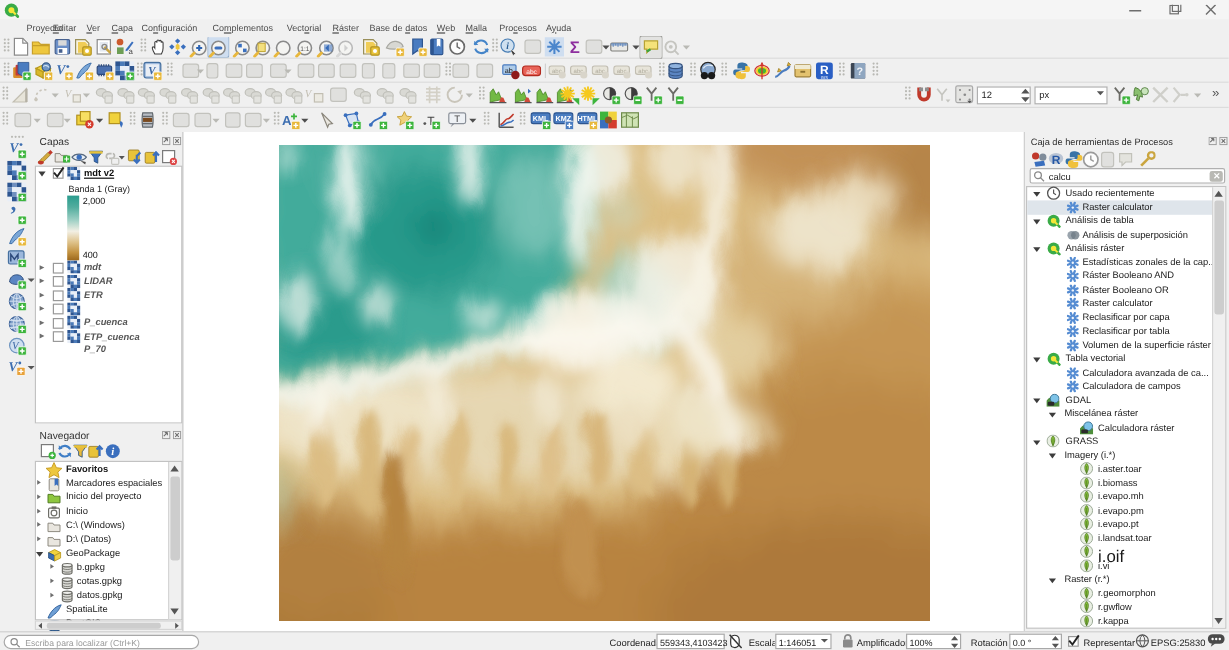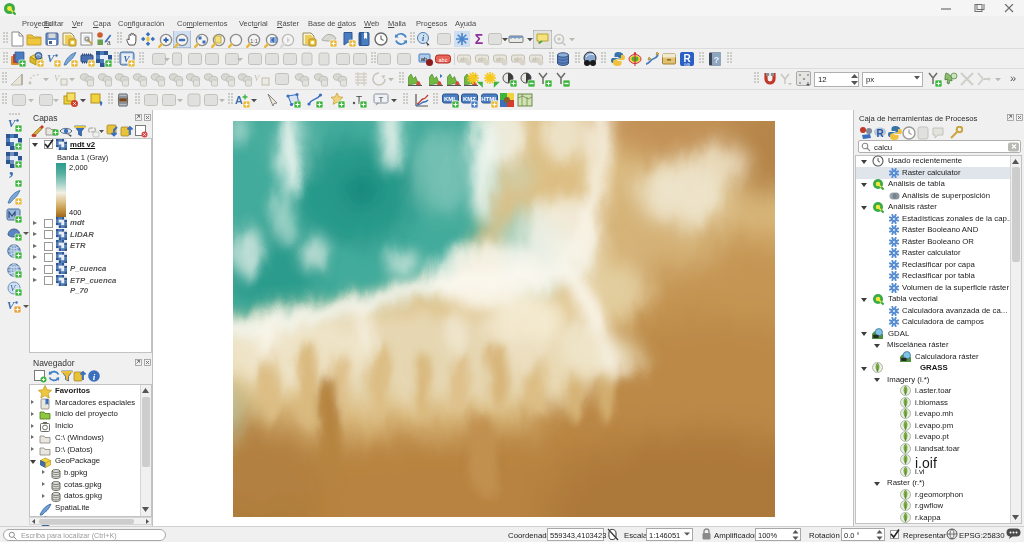--- a/index.html
+++ b/index.html
@@ -1705,21 +1705,21 @@
     <circle cx="6.82" cy="4.18" r="3.6300000000000003" fill="#7ec3e8" stroke="#3c7291" stroke-width="0.8"></circle>
     <rect x="1.1" y="6.82" width="5.5" height="3.3" fill="#2a2a2a" rx="1"></rect>
   </svg>
 <div style="position:absolute;left:915px;top:351.5px;font-size:7.8px;color:#1a1a1a;font-weight:normal;font-style:normal;text-decoration:none;white-space:nowrap;;">Calculadora ráster</div>
 <div style="position:absolute;left:861px;top:366.5px;width:0;height:0;border-top:4.2px solid #3c3c3c;border-left:3.0px solid transparent;border-right:3.0px solid transparent"></div>
 <svg style="position:absolute;left:872px;top:362.0px" width="11" height="11">
     <circle cx="5.5" cy="5.5" r="5.0" fill="#e9efe3" stroke="#9aa894" stroke-width="0.8"></circle>
     <path d="M5.5 9.35 C 3.3 5.5 3.8499999999999996 2.75 5.5 1.3199999999999998 C 7.15 2.75 7.699999999999999 5.5 5.5 9.35z" fill="#8cc63f" stroke="#4e7a1f" stroke-width="0.7"></path>
     <path d="M5.5 9.9 V 3.3" stroke="#4e7a1f" stroke-width="0.6"></path>
   </svg>
-<div style="position:absolute;left:888px;top:363.0px;font-size:7.8px;color:#1a1a1a;font-weight:bold;font-style:normal;text-decoration:none;white-space:nowrap;margin-left:32px;;">GRASS</div>
+<div style="position:absolute;left:888px;top:363.0px;font-size:7.8px;color:#1a1a1a;font-weight:normal;font-style:normal;text-decoration:none;white-space:nowrap;;">GRASS</div>
 <div style="position:absolute;left:874px;top:378.0px;width:0;height:0;border-top:4.2px solid #3c3c3c;border-left:3.0px solid transparent;border-right:3.0px solid transparent"></div>
 <div style="position:absolute;left:887px;top:374.5px;font-size:7.8px;color:#1a1a1a;font-weight:normal;font-style:normal;text-decoration:none;white-space:nowrap;;">Imagery (i.*)</div>
 <svg style="position:absolute;left:900px;top:385.0px" width="11" height="11">
     <circle cx="5.5" cy="5.5" r="5.0" fill="#e9efe3" stroke="#9aa894" stroke-width="0.8"></circle>
     <path d="M5.5 9.35 C 3.3 5.5 3.8499999999999996 2.75 5.5 1.3199999999999998 C 7.15 2.75 7.699999999999999 5.5 5.5 9.35z" fill="#8cc63f" stroke="#4e7a1f" stroke-width="0.7"></path>
     <path d="M5.5 9.9 V 3.3" stroke="#4e7a1f" stroke-width="0.6"></path>
   </svg>
 <div style="position:absolute;left:915px;top:386.0px;font-size:7.8px;color:#1a1a1a;font-weight:normal;font-style:normal;text-decoration:none;white-space:nowrap;;">i.aster.toar</div>
 <svg style="position:absolute;left:900px;top:396.5px" width="11" height="11">
     <circle cx="5.5" cy="5.5" r="5.0" fill="#e9efe3" stroke="#9aa894" stroke-width="0.8"></circle>

